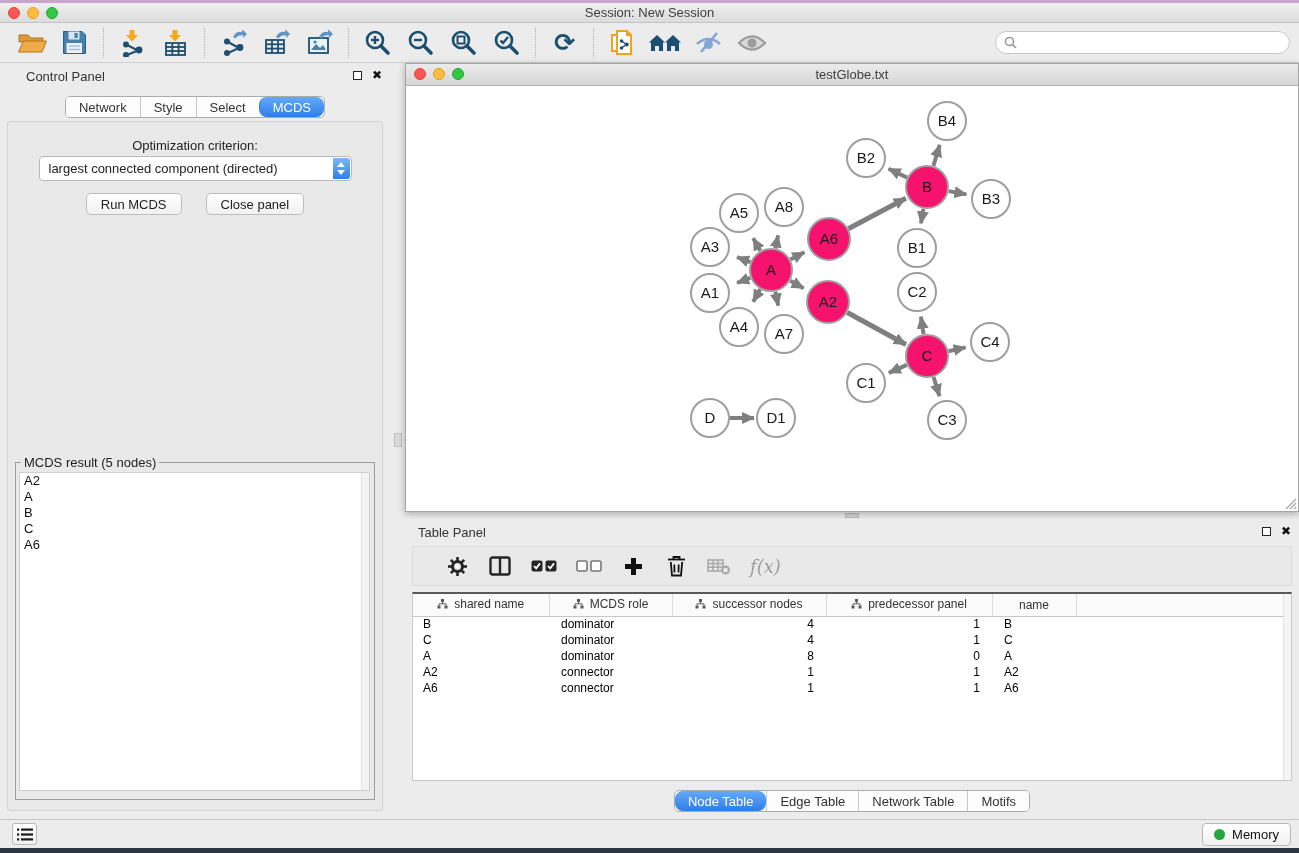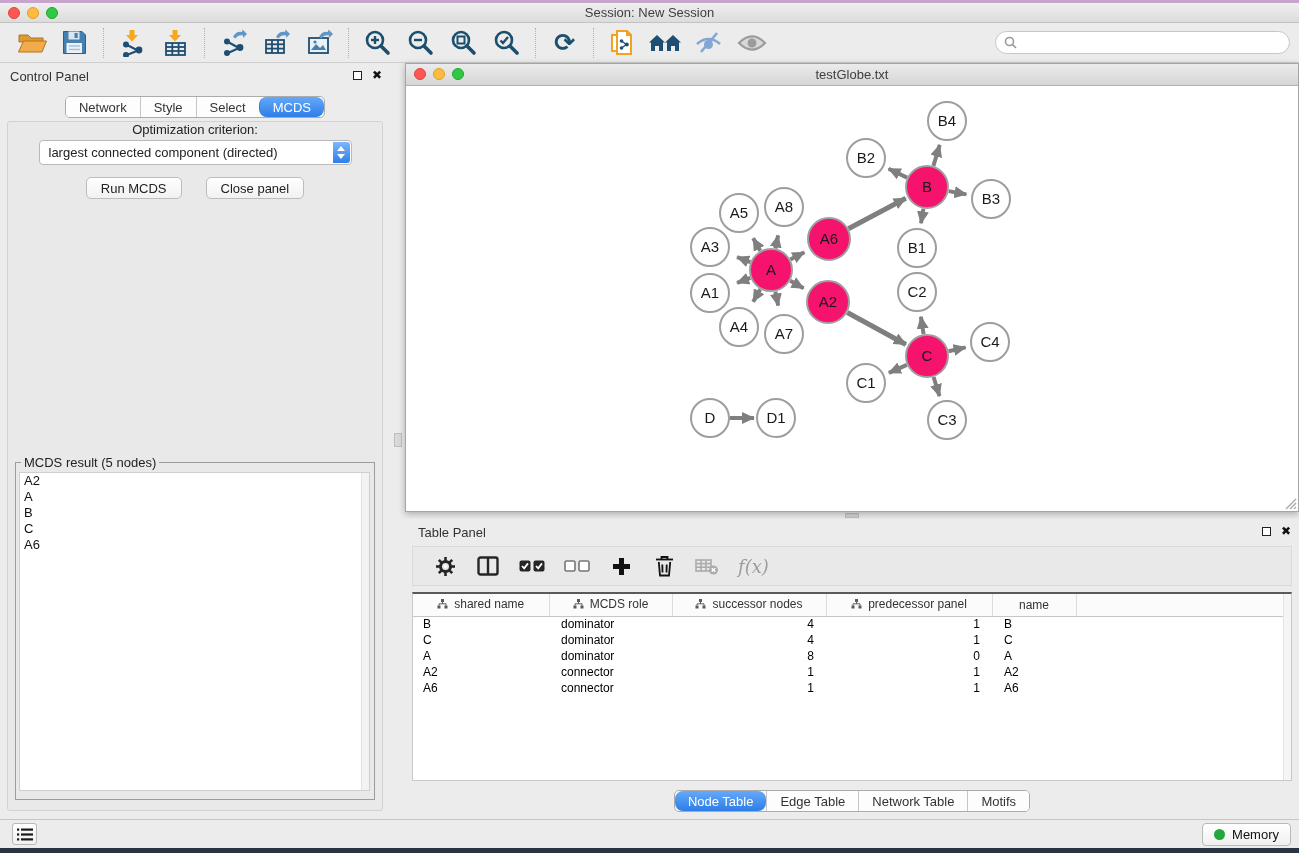--- a/index.html
+++ b/index.html
@@ -28,28 +28,28 @@
   .search-box input{border:none;outline:none;flex:1;font-size:13px;background:transparent;color:#333;}
 
   
   .panel-title{font-size:13px;color:#333;}
   .panel-ctrls{position:absolute;top:6px;right:8px;display:flex;align-items:center;gap:10px;}
   .mini-float{width:9px;height:9px;border:1.5px solid #222;display:inline-block;background:#fff;}
   .mini-close{font-size:12px;color:#111;font-weight:bold;line-height:1;}
 
   
   .control-panel{position:absolute;left:0;top:63px;width:390px;bottom:34px;background:#ECECEC;}
-  .cp-header{position:absolute;top:0;left:0;right:0;height:26px;line-height:26px;padding-left:10px;}
+  .cp-header{position:absolute;top:0;left:0;right:0;height:26px;line-height:26px;padding-left:26px;}
   .cp-tabs{position:absolute;top:33px;left:0;right:0;display:flex;justify-content:center;}
   .seg-control{display:inline-flex;border:1px solid #ABABAB;border-radius:5px;background:#FDFDFD;overflow:hidden;font-size:13px;height:22px;}
   .seg{padding:8px 13px;color:#333;border-left:1px solid #C6C6C6;display:flex;align-items:center;background:#FDFDFD;}
   .seg:first-child{border-left:none;}
   .seg.active{background:linear-gradient(#64A9F9,#2E7DE8);color:#fff;border-left-color:#2E7DE8;border-radius:8px;}
   .cp-body{position:absolute;top:58px;left:7px;right:7px;bottom:8px;background:#E9E9E9;border:1px solid #D2D2D2;border-radius:3px;}
-  .opt-label{text-align:center;font-size:13px;color:#222;}
+  .opt-label{text-align:center;margin-top:16px;font-size:13px;color:#222;}
   .mac-select{position:relative;margin:3px auto 0;width:313px;height:25px;background:#fff;border:1px solid #B9B9B9;border-radius:4px;font-size:13px;line-height:23px;padding-left:9px;color:#222;}
   .stepper{position:absolute;right:1px;top:1px;bottom:1px;width:17px;background:linear-gradient(#7CB7FA,#2D7FE9);border-radius:0 3px 3px 0;display:flex;flex-direction:column;align-items:center;justify-content:center;gap:3px;}
   .tri-up{width:0;height:0;border-left:4px solid transparent;border-right:4px solid transparent;border-bottom:5px solid #fff;}
   .tri-down{width:0;height:0;border-left:4px solid transparent;border-right:4px solid transparent;border-top:5px solid #fff;}
   .btn-row{display:flex;justify-content:center;gap:24px;margin-top:12px;}
   .btn{background:linear-gradient(#FFFFFF,#F1F1F1);border:1px solid #BDBDBD;border-radius:5px;font-size:13px;padding:2px 14px;color:#222;height:22px;}
   .mcds-fieldset{position:absolute;top:333px;left:7px;right:7px;bottom:10px;border:1px solid #9C9C9C;padding:0;background:#E9E9E9;}
   .mcds-fieldset legend{font-size:13px;color:#222;margin-left:5px;padding:0 3px;}
   .listbox{position:absolute;left:3px;right:4px;top:2px;bottom:4px;background:#fff;border:1px solid #CFCFCF;overflow:hidden;}
   .lb-scroll{position:absolute;right:0;top:0;bottom:0;width:8px;background:#F3F3F3;border-left:1px solid #E2E2E2;}
@@ -67,21 +67,21 @@
   .nw-titlebar .traffic{top:4px;}
   .nw-title{position:absolute;left:0;right:0;top:0;line-height:22px;text-align:center;font-size:13px;color:#3E3E3E;}
   .nw-canvas{position:absolute;top:23px;left:0;right:0;bottom:0;background:#fff;}
   .nw-canvas svg{display:block;}
   .nw-canvas text{font-family:"Liberation Sans","DejaVu Sans",sans-serif;}
   .resize-grip{position:absolute;right:1px;bottom:1px;width:14px;height:14px;}
 
   
   .table-panel{position:absolute;left:405px;top:519px;right:0;bottom:34px;background:#ECECEC;}
   .tp-header{position:absolute;top:0;left:0;right:0;height:26px;line-height:26px;padding-left:13px;}
-  .tp-toolbar{position:absolute;top:27px;left:7px;right:7px;height:40px;background:#E9E9E9;border:1px solid #DADADA;display:flex;align-items:center;gap:19px;padding-left:20px;}
+  .tp-toolbar{position:absolute;top:27px;left:7px;right:7px;height:40px;background:#E9E9E9;border:1px solid #DADADA;display:flex;align-items:center;gap:19px;padding-left:32px;}
   .tp-tool{display:flex;align-items:center;justify-content:center;min-width:24px;height:28px;}
   .fx-label{font-family:"DejaVu Serif","Liberation Serif",serif;font-style:italic;font-size:18px;color:#9C9C9C;}
   .tp-table-wrap{position:absolute;top:73px;left:7px;right:7px;bottom:38px;background:#fff;border:1px solid #C9C9C9;border-top:2px solid #5A5A5A;overflow:hidden;}
   .tp-scroll{position:absolute;right:0;top:0;bottom:0;width:8px;background:#F5F5F5;border-left:1px solid #E3E3E3;}
   table.dtable{border-collapse:collapse;table-layout:fixed;width:100%;font-size:12px;}
   .dtable th{font-weight:normal;color:#333;height:22px;border-right:1px solid #DCDCDC;border-bottom:1px solid #C6C6C6;background:#FBFBFB;text-align:center;white-space:nowrap;overflow:hidden;}
   .dtable th .thc{display:inline-flex;align-items:center;gap:6px;}
   .dtable th.colF{border-right:none;}
   .dtable td{height:16px;padding:0 12px;color:#000;white-space:nowrap;overflow:hidden;}
   .dtable td.col0{padding-left:10px;}

